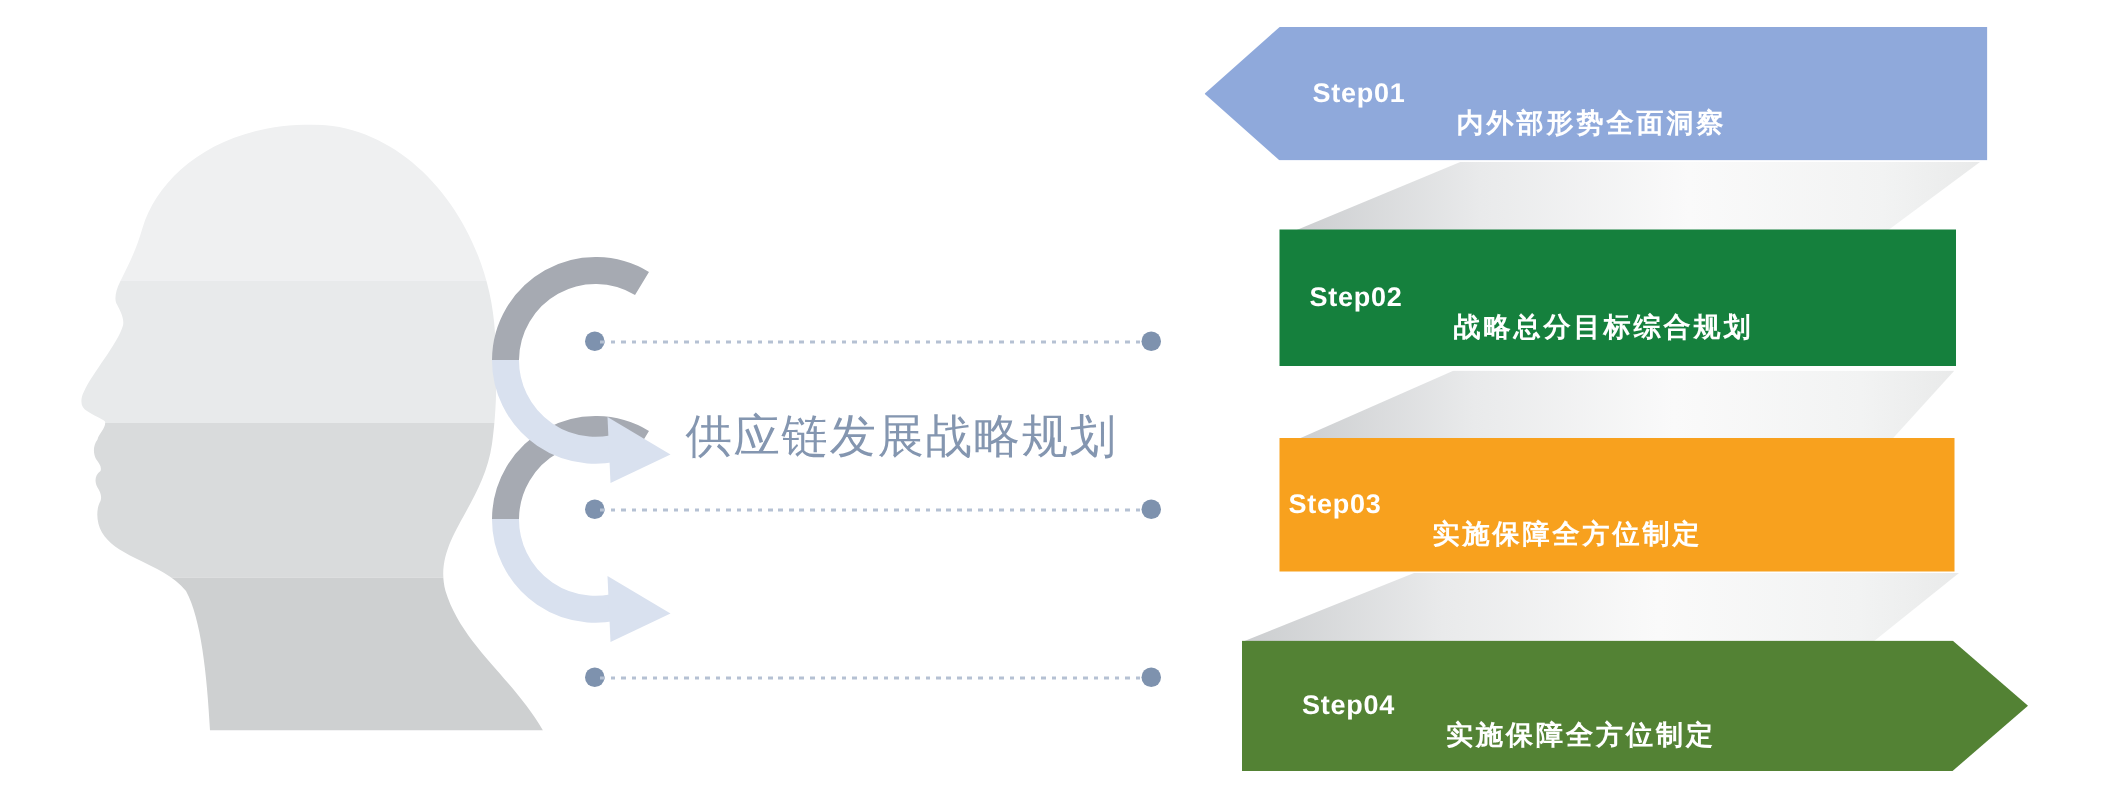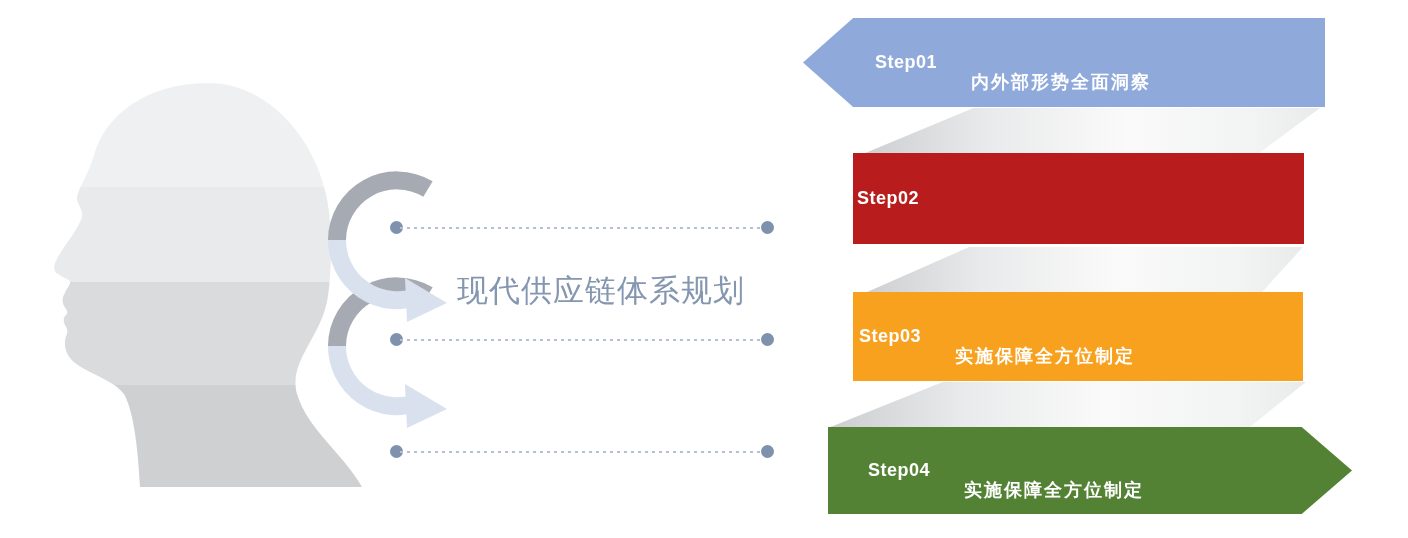--- a/index.html
+++ b/index.html
@@ -39,22 +39,22 @@
   
   .step{
     position:absolute;display:flex;align-items:center;
     color:#ffffff;font-weight:bold;font-size:18px;white-space:nowrap;
   }
   .step .num{letter-spacing:0.5px;}
   .step .lbl{margin-left:34px;letter-spacing:2px;margin-top:39px;}
   .step1{left:803px;top:18px;width:522px;height:89px;background:#8fa9db;
          clip-path:polygon(0% 50%,9.6% 0%,100% 0%,100% 100%,9.6% 100%);
          padding-left:72px;box-sizing:border-box;}
-  .step2{left:853px;top:153px;width:451px;height:91px;background:#b91c1c;
-         padding-left:4px;box-sizing:border-box;}
+  .step2{left:853px;top:153px;width:451px;height:91px;background:#15803d;
+         padding-left:20px;box-sizing:border-box;}
   .step3{left:853px;top:292px;width:450px;height:89px;background:#f8a11e;
          padding-left:6px;box-sizing:border-box;}
   .step4{left:828px;top:427px;width:524px;height:87px;background:#538234;
          clip-path:polygon(0% 0%,90.4% 0%,100% 50%,90.4% 100%,0% 100%);
          padding-left:40px;box-sizing:border-box;}
 </style>
 </head>
 <body>
 
 <div class="canvas">
@@ -104,21 +104,21 @@
     <path d="M 12 196 A 60 60 0 0 0 94 252" fill="none" stroke="#d9e1ef" stroke-width="18"></path>
     <polygon points="80,234 122,259 82,278" fill="#d9e1ef"></polygon>
   </svg>
 
   <div class="k-line" style="top:221px">
     <span class="k-dot left"></span>
     <div class="k-dash"></div>
     <span class="k-dot right"></span>
   </div>
 
-  <div class="k-label" style="top:273px">现代供应链体系规划</div>
+  <div class="k-label" style="top:273px">供应链发展战略规划</div>
   <div class="k-line" style="top:333px">
     <span class="k-dot left"></span>
     <div class="k-dash"></div>
     <span class="k-dot right"></span>
   </div>
 
   <div class="k-line" style="top:445px">
     <span class="k-dot left"></span>
     <div class="k-dash"></div>
     <span class="k-dot right"></span>
@@ -134,20 +134,21 @@
       <div class="ribbon-bg"></div>
     </div>
 
   <div class="step step1">
     <span class="num">Step01</span>
     <span class="lbl">内外部形势全面洞察</span>
   </div>
 
   <div class="step step2">
     <span class="num">Step02</span>
+    <span class="lbl">战略总分目标综合规划</span>
   </div>
 
   <div class="step step3">
     <span class="num">Step03</span>
     <span class="lbl">实施保障全方位制定</span>
   </div>
 
   <div class="step step4">
     <span class="num">Step04</span>
     <span class="lbl">实施保障全方位制定</span>

